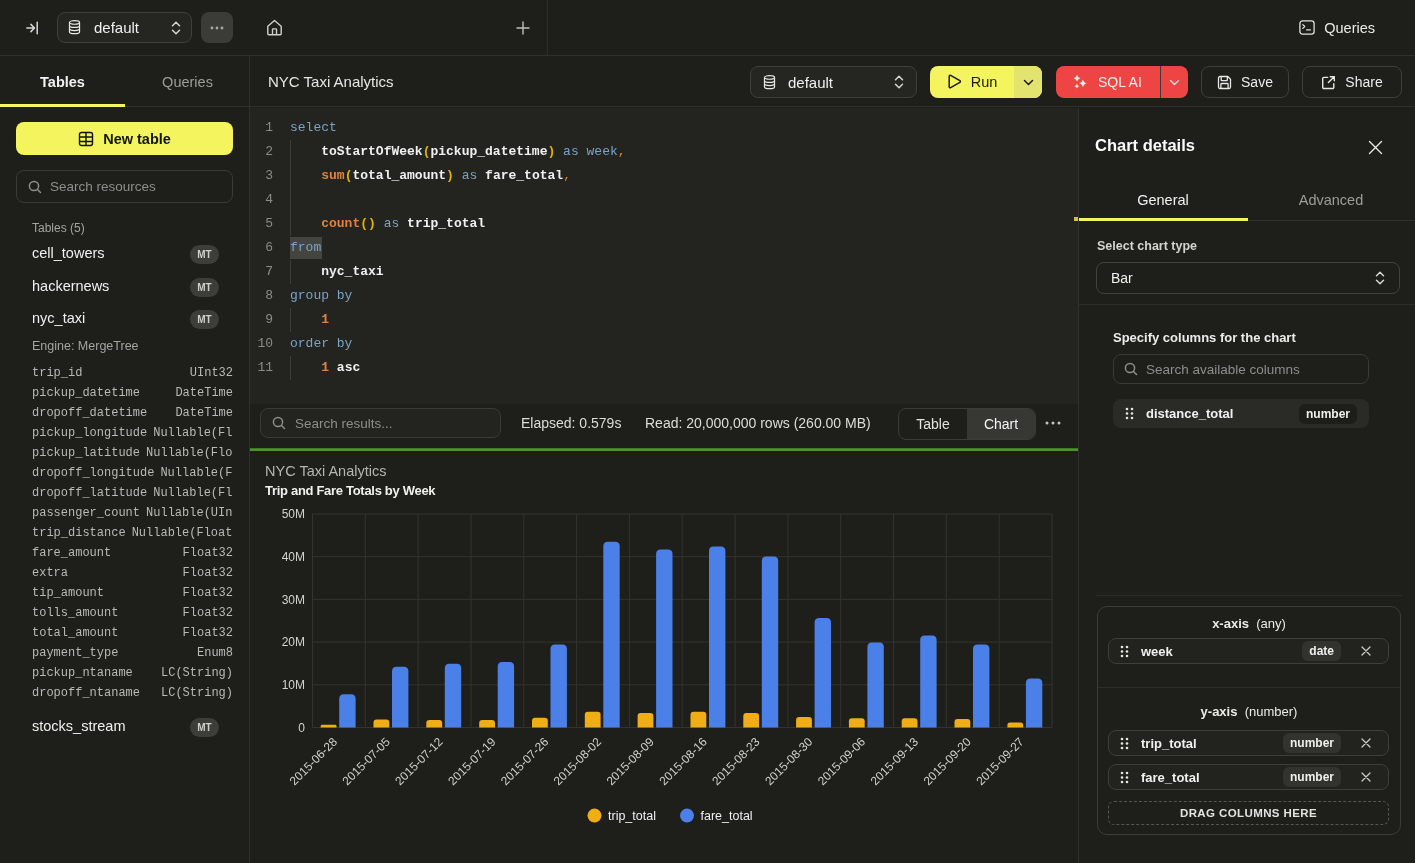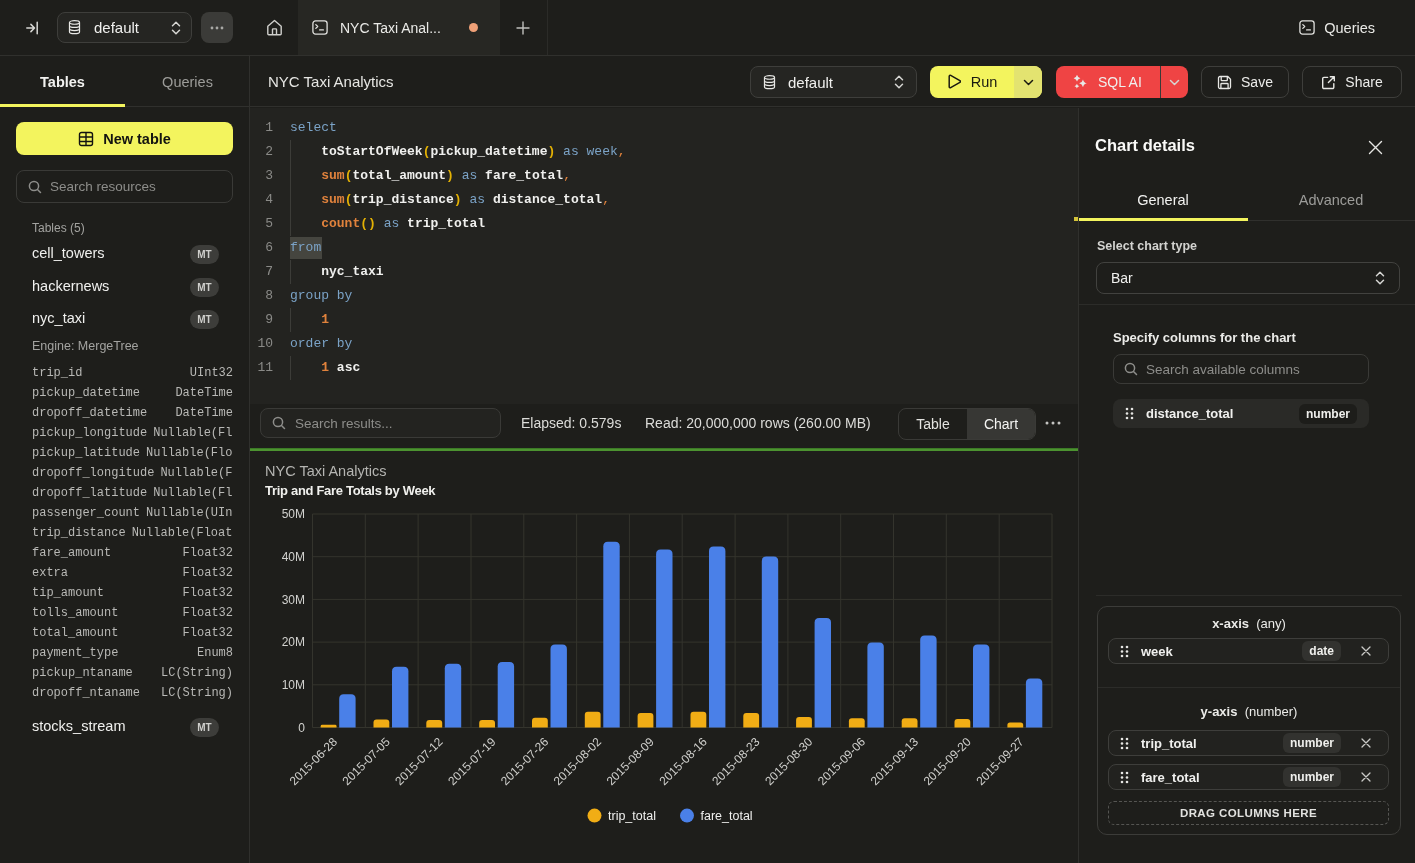--- a/index.html
+++ b/index.html
@@ -147,29 +147,20 @@
           <circle cx="12" cy="2" r="1.4" fill="#a9a9a6"></circle>
         </svg>
     </div>
   </div>
   <div id="tab-home">
     <svg width="17" height="17" viewBox="0 0 17 17" fill="none" stroke="#cfcfcc" stroke-width="1.4" stroke-linejoin="round">
         <path d="M1.8 7.2 8.5 1.5l6.7 5.7v7.6a.9.9 0 0 1-.9.9H2.7a.9.9 0 0 1-.9-.9z"></path>
         <path d="M6.5 15.7v-5.2a.6.6 0 0 1 .6-.6h2.8a.6.6 0 0 1 .6.6v5.2"></path>
       </svg>
   </div>
-  <div id="tab-active">
-    <svg width="16" height="15" viewBox="0 0 16 15" fill="none" stroke="#e0e0dd" stroke-width="1.3">
-        <rect x="0.9" y="0.9" width="14.2" height="13.2" rx="2.6"></rect>
-        <path d="M3.8 4.6 5.7 6.5 3.8 8.4" stroke-linecap="round" stroke-linejoin="round"></path>
-        <path d="M7.6 9.9h3.8" stroke-linecap="round"></path>
-      </svg>
-    <span class="ttl">NYC Taxi Anal...</span>
-    <span class="dot"></span>
-  </div>
   <svg class="abs" style="left:516px;top:21px" width="14" height="14" viewBox="0 0 14 14" fill="none" stroke="#c0c0bd" stroke-width="1.4" stroke-linecap="round">
       <path d="M7 1v12M1 7h12"></path>
     </svg>
   <div class="abs" style="left:547px;top:0;width:1px;height:55px;background:#2b2b28"></div>
   <div id="queries-btn">
     <svg width="16" height="15" viewBox="0 0 16 15" fill="none" stroke="#e0e0dd" stroke-width="1.3">
         <rect x="0.9" y="0.9" width="14.2" height="13.2" rx="2.6"></rect>
         <path d="M3.8 4.6 5.7 6.5 3.8 8.4" stroke-linecap="round" stroke-linejoin="round"></path>
         <path d="M7.6 9.9h3.8" stroke-linecap="round"></path>
       </svg>
@@ -350,21 +341,20 @@
     <div class="ln" style="top:104px">5</div>
     <div class="ln" style="top:128px">6</div>
     <div class="ln" style="top:152px">7</div>
     <div class="ln" style="top:176px">8</div>
     <div class="ln" style="top:200px">9</div>
     <div class="ln" style="top:224px">10</div>
     <div class="ln" style="top:248px">11</div>
     <div class="cl" style="top:8px"><span class="kw">select</span></div>
     <div class="cl" style="top:56px">    <span class="fn">sum</span><span class="pa">(</span><span class="id">total_amount</span><span class="pa">)</span> <span class="kw">as</span> <span class="id">fare_total</span><span class="cm">,</span></div>
     <div class="cl" style="top:32px">    <span class="id">toStartOfWeek</span><span class="pa">(</span><span class="id">pickup_datetime</span><span class="pa">)</span> <span class="kw">as</span> <span class="kw">week</span><span class="cm">,</span></div>
-    <div class="cl" style="top:80px">    <span class="fn">sum</span><span class="pa">(</span><span class="id">trip_distance</span><span class="pa">)</span> <span class="kw">as</span> <span class="id">distance_total</span><span class="cm">,</span></div>
     <div class="cl" style="top:104px">    <span class="fn">count</span><span class="pa">()</span> <span class="kw">as</span> <span class="id">trip_total</span></div>
     <div class="cl" style="top:128px"><span class="kw">from</span></div>
     <div class="cl" style="top:152px">    <span class="id">nyc_taxi</span></div>
     <div class="cl" style="top:176px"><span class="kw">group by</span></div>
     <div class="cl" style="top:200px">    <span class="num">1</span></div>
     <div class="cl" style="top:224px"><span class="kw">order by</span></div>
     <div class="cl" style="top:248px">    <span class="num">1</span> <span class="id">asc</span></div>
     <div class="abs" style="left:824px;top:109px;width:4px;height:4px;background:#d4c43a"></div>
   </div>
   <div id="results">

